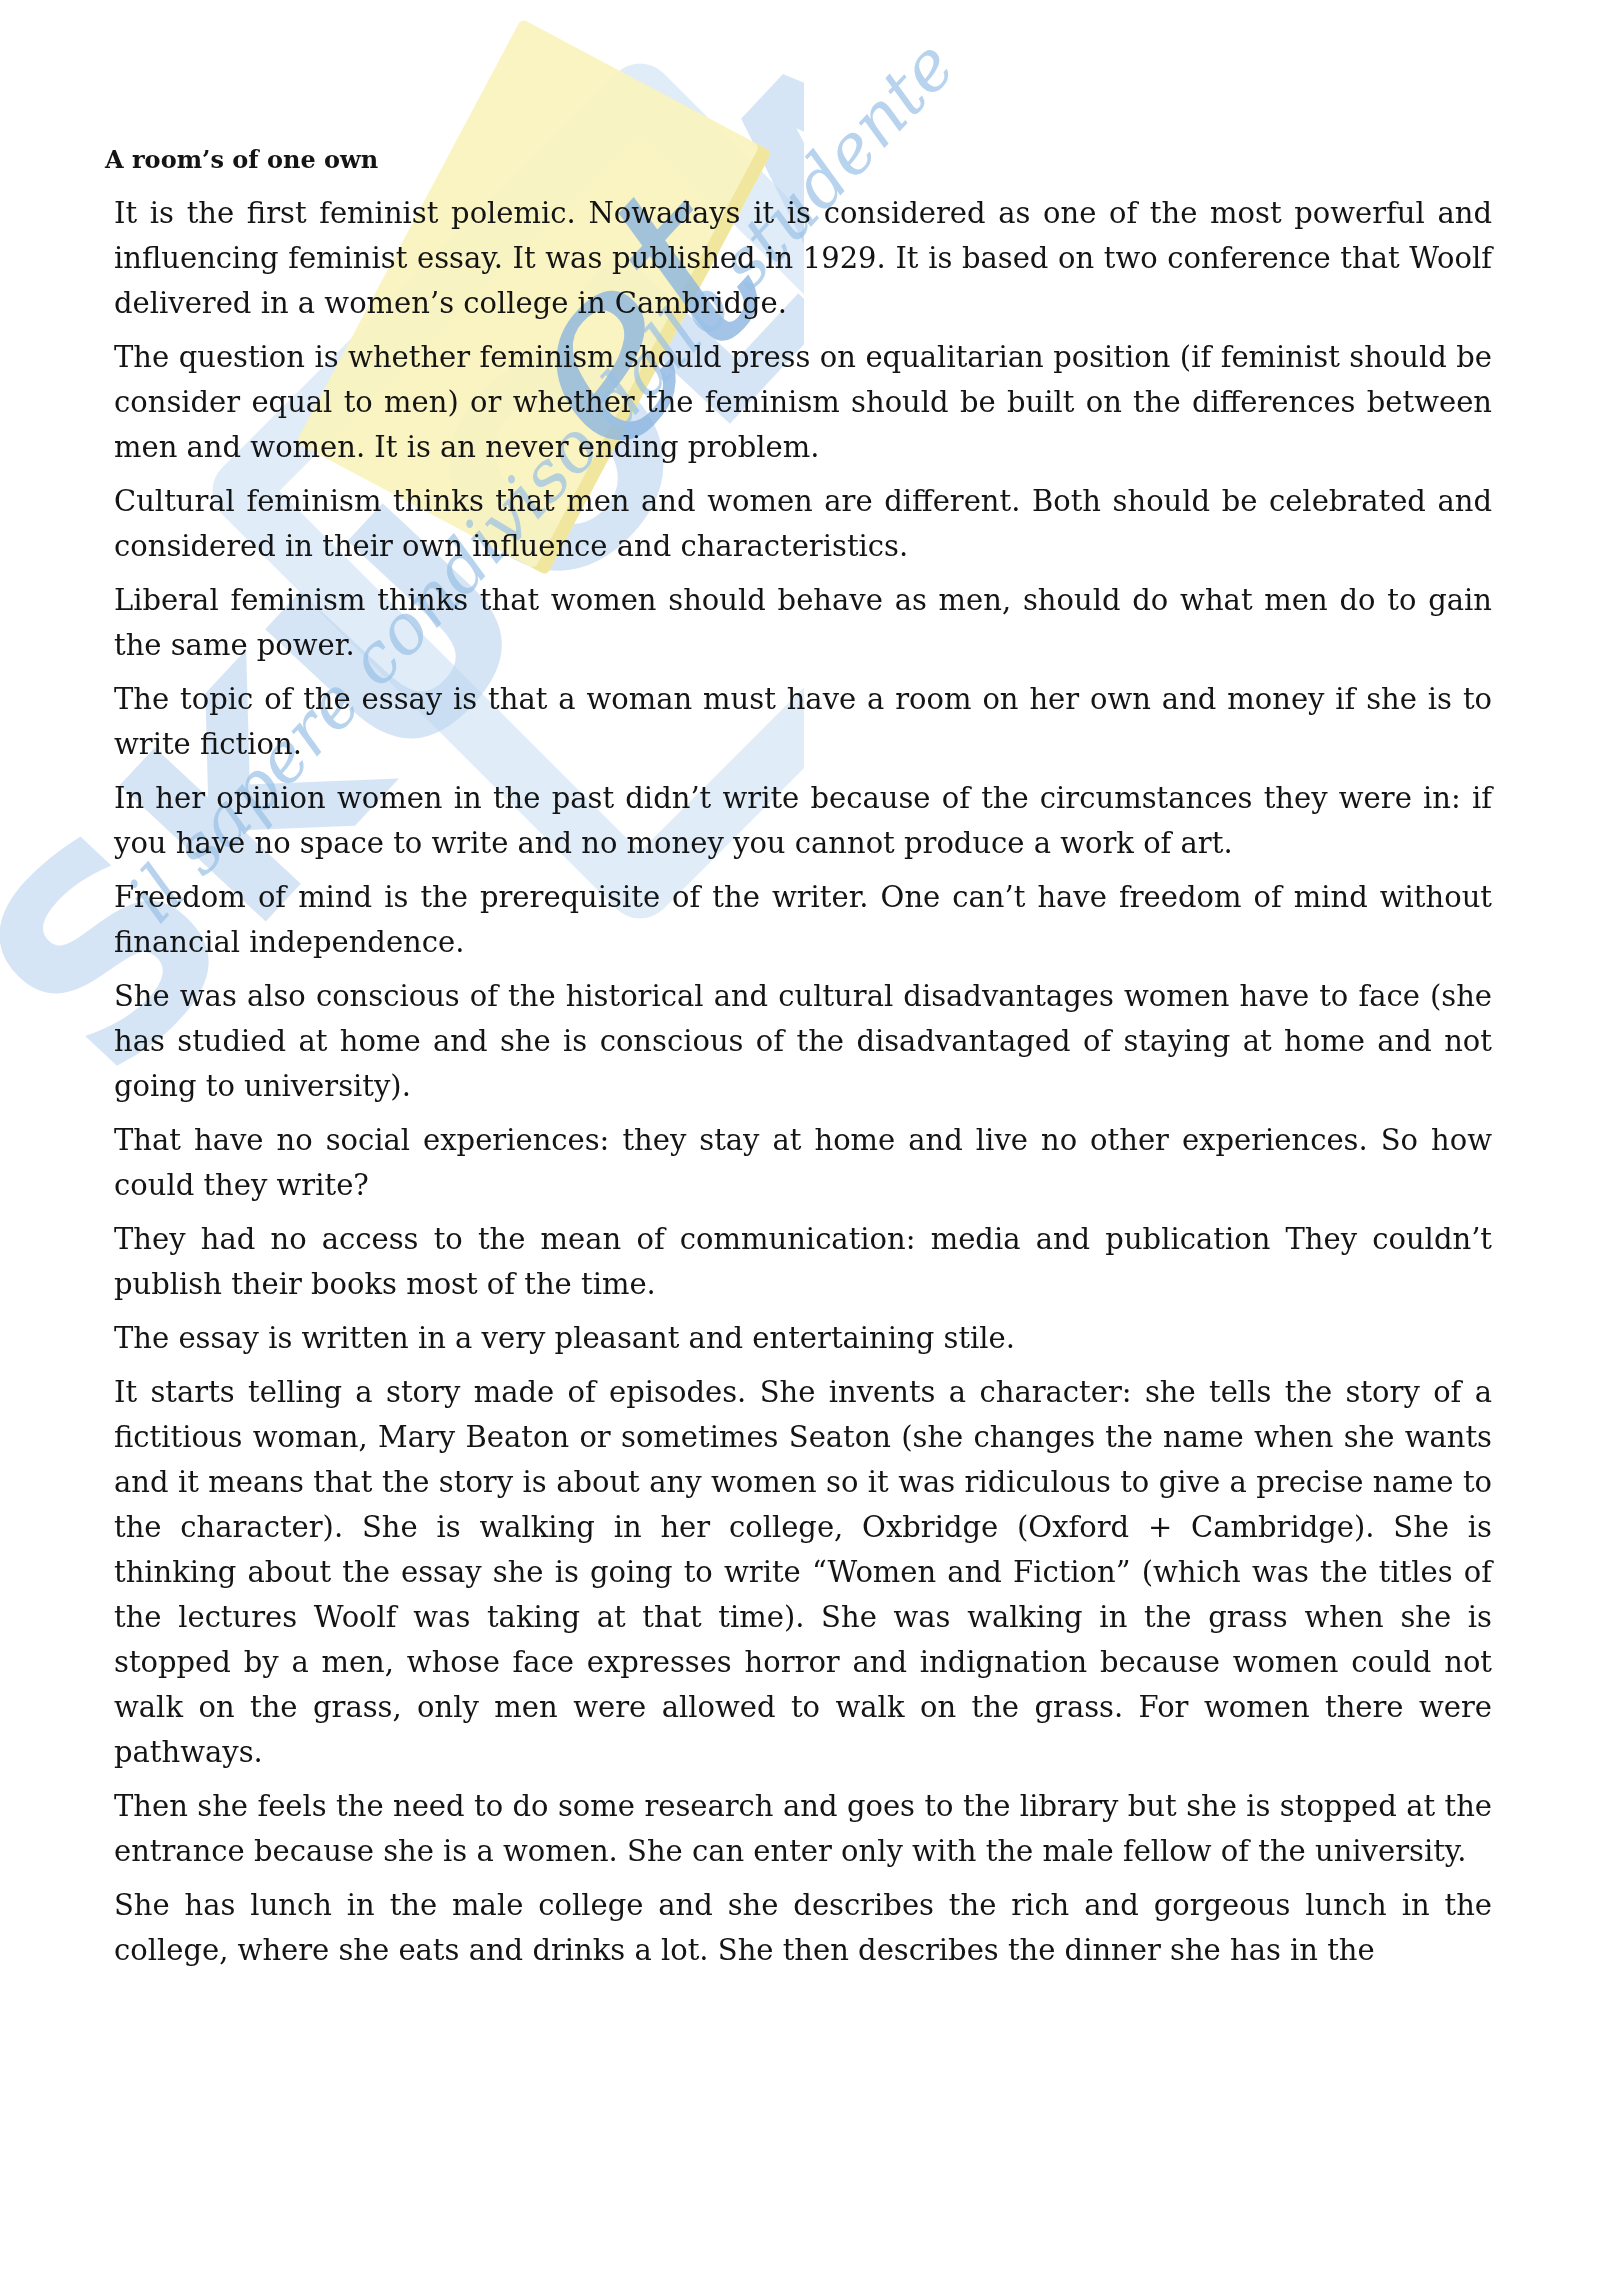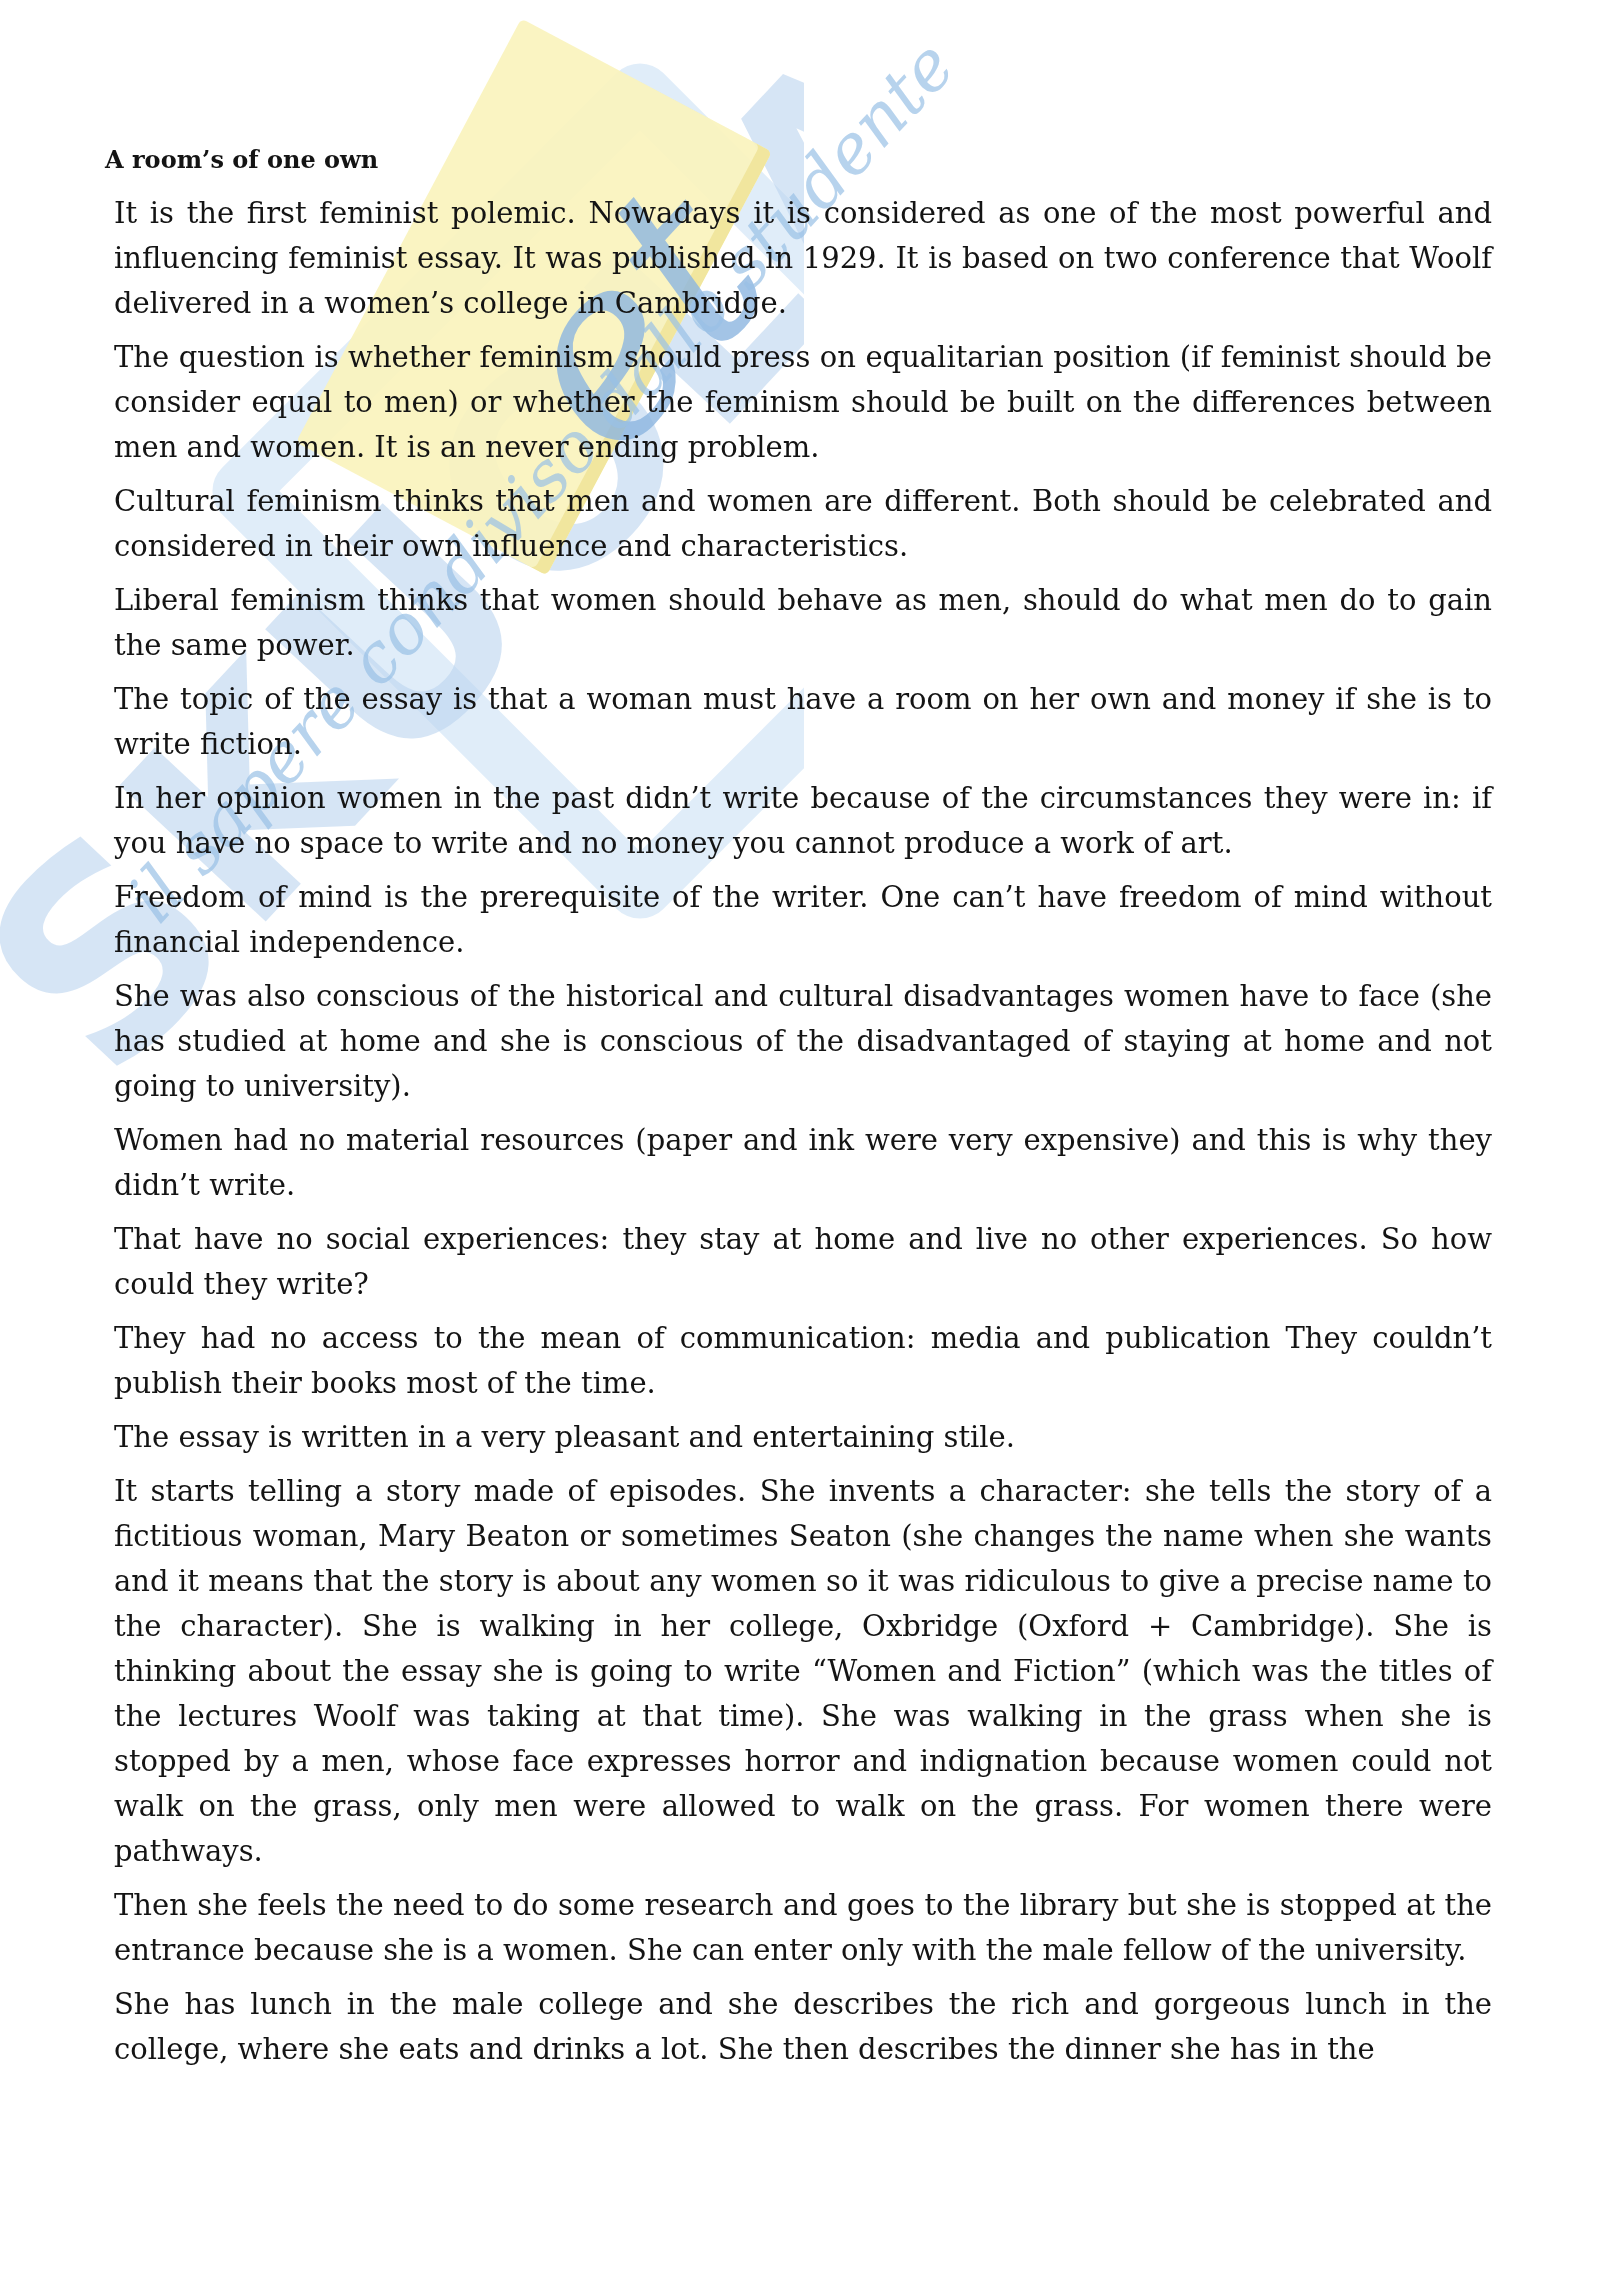--- a/index.html
+++ b/index.html
@@ -123,21 +123,20 @@
   <div class="content">
     <h1 class="doc-title">A room’s of one own</h1>
     <p>It is the first feminist polemic. Nowadays it is considered as one of the most powerful and influencing feminist essay. It was published in 1929. It is based on two conference that Woolf delivered in a women’s college in Cambridge.</p>
     <p>The question is whether feminism should press on equalitarian position (if feminist should be consider equal to men) or whether the feminism should be built on the differences between men and women. It is an never ending problem.</p>
     <p>Cultural feminism thinks that men and women are different. Both should be celebrated and considered in their own influence and characteristics.</p>
     <p>Liberal feminism thinks that women should behave as men, should do what men do to gain the same power.</p>
     <p>The topic of the essay is that a woman must have a room on her own and money if she is to write fiction.</p>
     <p>In her opinion women in the past didn’t write because of the circumstances they were in: if you have no space to write and no money you cannot produce a work of art.</p>
     <p>Freedom of mind is the prerequisite of the writer. One can’t have freedom of mind without financial independence.</p>
     <p>She was also conscious of the historical and cultural disadvantages women have to face (she has studied at home and she is conscious of the disadvantaged of staying at home and not going to university).</p>
-    <p>Women had no material resources (paper and ink were very expensive) and this is why they didn’t write.</p>
     <p>That have no social experiences: they stay at home and live no other experiences. So how could they write?</p>
     <p>They had no access to the mean of communication: media and publication They couldn’t publish their books most of the time.</p>
     <p>The essay is written in a very pleasant and entertaining stile.</p>
     <p>It starts telling a story made of episodes. She invents a character: she tells the story of a fictitious woman, Mary Beaton or sometimes Seaton (she changes the name when she wants and it means that the story is about any women so it was ridiculous to give a precise name to the character). She is walking in her college, Oxbridge (Oxford + Cambridge). She is thinking about the essay she is going to write “Women and Fiction” (which was the titles of the lectures Woolf was taking at that time). She was walking in the grass when she is stopped by a men, whose face expresses horror and indignation because women could not walk on the grass, only men were allowed to walk on the grass. For women there were pathways.</p>
     <p>Then she feels the need to do some research and goes to the library but she is stopped at the entrance because she is a women. She can enter only with the male fellow of the university.</p>
     <p>She has lunch in the male college and she describes the rich and gorgeous lunch in the college, where she eats and drinks a lot. She then describes the dinner she has in the</p>
   </div>
 
 </div>
 

